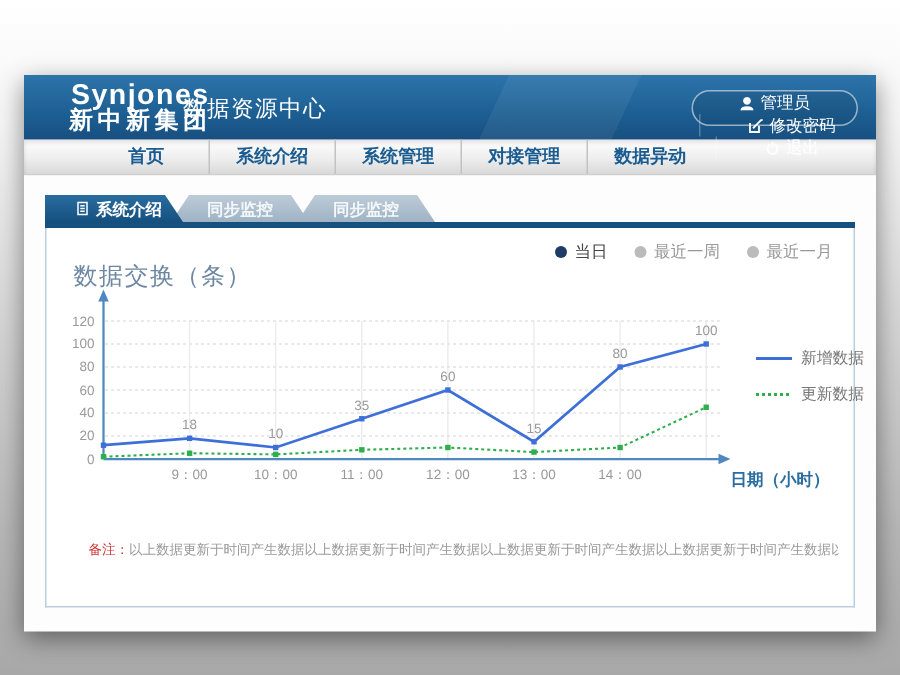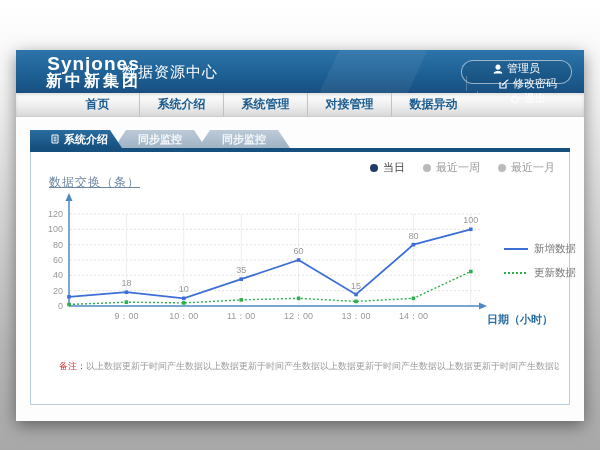--- a/index.html
+++ b/index.html
@@ -66,23 +66,23 @@
   .panel{
     position:relative;margin-left:14px;width:538px;height:252px;
     border:1px solid #b9cddd;border-top:none;background:#fff;
   }
   
   .radios{position:absolute;top:8px;right:14px;display:flex;gap:18px;justify-content:space-between;}
   .radio{display:flex;align-items:center;gap:5px;font-size:11px;color:#999;cursor:pointer;}
   .radio .dot{width:8px;height:8px;border-radius:50%;background:#bbbbbb;}
   .radio.active{color:#444;}
   .radio.active .dot{background:#1f3c68;}
-  .y-title{position:absolute;left:18px;top:22px;font-size:12px;color:#6d87a3;letter-spacing:1px;text-decoration:underline;}
+  .y-title{position:absolute;left:18px;top:22px;font-size:16px;color:#6d87a3;letter-spacing:1px;}
   .x-title{position:absolute;left:456px;top:160px;font-size:11px;font-weight:bold;color:#2a6da0;white-space:nowrap;}
-  .series-legend{position:absolute;left:473px;top:90px;display:flex;flex-direction:column;gap:10px;}
+  .series-legend{position:absolute;left:473px;top:80px;display:flex;flex-direction:column;gap:10px;}
   .legend-item{display:flex;align-items:center;gap:6px;font-size:10.5px;color:#777;cursor:pointer;white-space:nowrap;}
   .legend-item svg{display:block;}
   .note{
     position:absolute;left:28px;top:208px;width:500px;
     font-size:9px;color:#9a9a9a;white-space:nowrap;overflow:hidden;
   }
   .note .note-prefix{color:#cc3333;}
   #chartSvg{position:absolute;left:0;top:0;}
 </style>
 </head>

